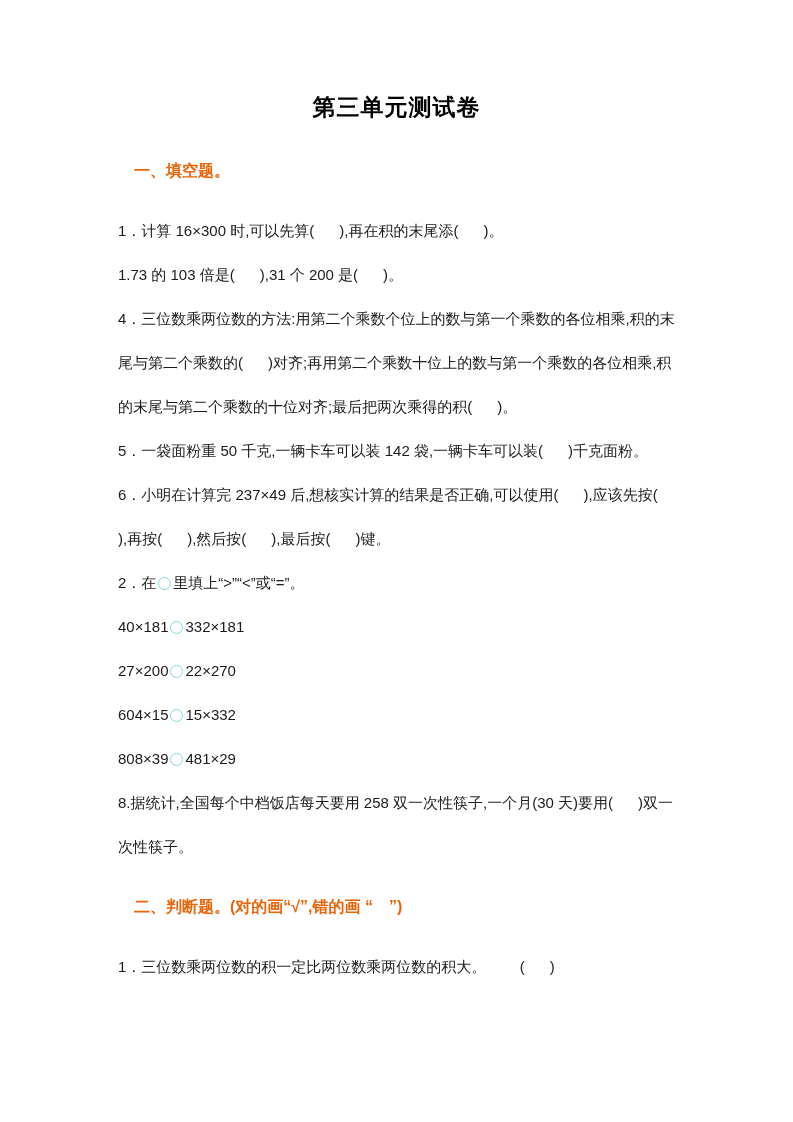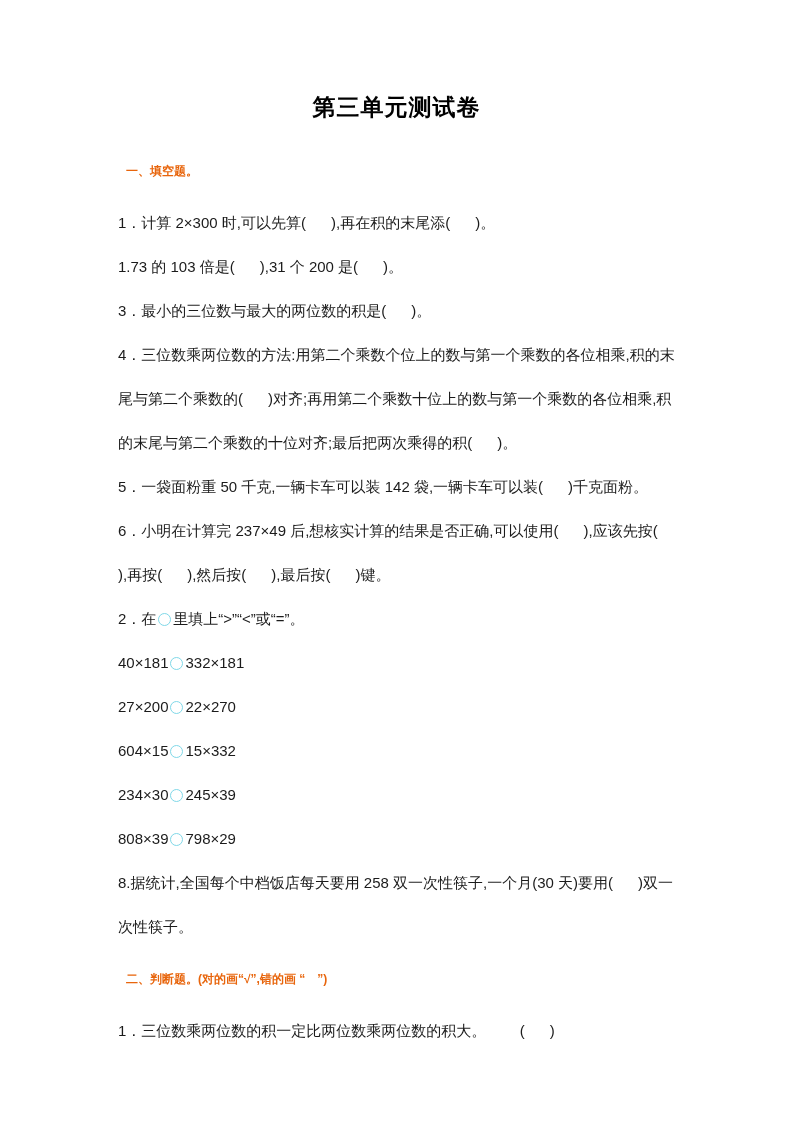--- a/index.html
+++ b/index.html
@@ -28,22 +28,22 @@
   }
   h1.title {
     margin: 0 0 26px 0;
     text-align: center;
     font-size: 23px;
     font-weight: bold;
     color: #000000;
     letter-spacing: 1px;
   }
   h2.section-heading {
-    margin: 8px;
-    font-size: 12px;
+    margin: 16px;
+    font-size: 16px;
     font-weight: bold;
     color: var(--accent);
     line-height: 44px;
   }
   p.q {
     margin: 0;
     font-size: 15px;
     line-height: 44px;
     white-space: pre-wrap;
     word-break: break-all;
@@ -62,34 +62,32 @@
 </head>
 <body>
 
 <div class="page">
   <div class="content">
 
     <h1 class="title">第三单元测试卷</h1>
 
     <h2 class="section-heading">一、填空题。</h2>
 
-    <p class="q">1．计算 2×300 时,可以先算(      ),再在积的末尾添(      )。</p>
+    <p class="q">1．计算 16×300 时,可以先算(      ),再在积的末尾添(      )。</p>
     <p class="q">1.73 的 103 倍是(      ),31 个 200 是(      )。</p>
-    <p class="q">3．最小的三位数与最大的两位数的积是(      )。</p>
     <p class="q">4．三位数乘两位数的方法:用第二个乘数个位上的数与第一个乘数的各位相乘,积的末尾与第二个乘数的(      )对齐;再用第二个乘数十位上的数与第一个乘数的各位相乘,积的末尾与第二个乘数的十位对齐;最后把两次乘得的积(      )。</p>
     <p class="q">5．一袋面粉重 50 千克,一辆卡车可以装 142 袋,一辆卡车可以装(      )千克面粉。</p>
     <p class="q">6．小明在计算完 237×49 后,想核实计算的结果是否正确,可以使用(      ),应该先按(      ),再按(      ),然后按(      ),最后按(      )键。</p>
 
     <p class="q"><span>2．在</span><span class="circle"></span><span>里填上“&gt;”“&lt;”或“=”。</span></p>
 
     <p class="q cmp"><span>40×181</span><span class="circle"></span><span>332×181</span></p>
     <p class="q cmp"><span>27×200</span><span class="circle"></span><span>22×270</span></p>
     <p class="q cmp"><span>604×15</span><span class="circle"></span><span>15×332</span></p>
-    <p class="q cmp"><span>234×30</span><span class="circle"></span><span>245×39</span></p>
-    <p class="q cmp"><span>808×39</span><span class="circle"></span><span>798×29</span></p>
+    <p class="q cmp"><span>808×39</span><span class="circle"></span><span>481×29</span></p>
 
     <p class="q">8.据统计,全国每个中档饭店每天要用 258 双一次性筷子,一个月(30 天)要用(      )双一次性筷子。</p>
 
     <h2 class="section-heading">二、判断题。(对的画“√”,错的画 “　”)</h2>
 
     <p class="q">1．三位数乘两位数的积一定比两位数乘两位数的积大。        (      )</p>
 
   </div>
 </div>
 

